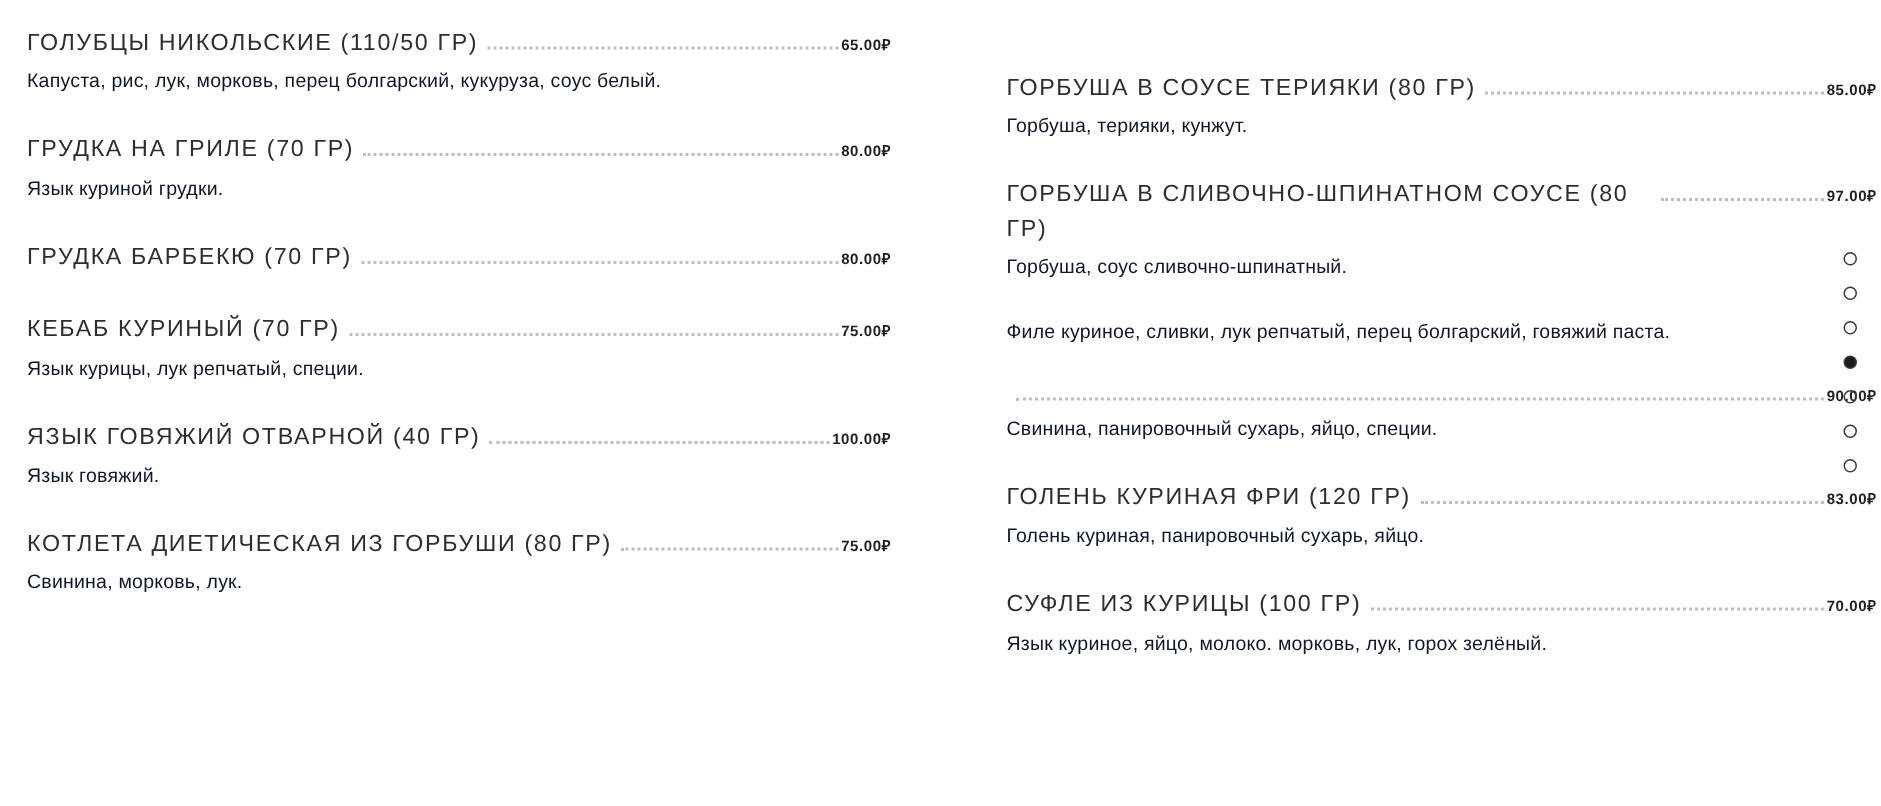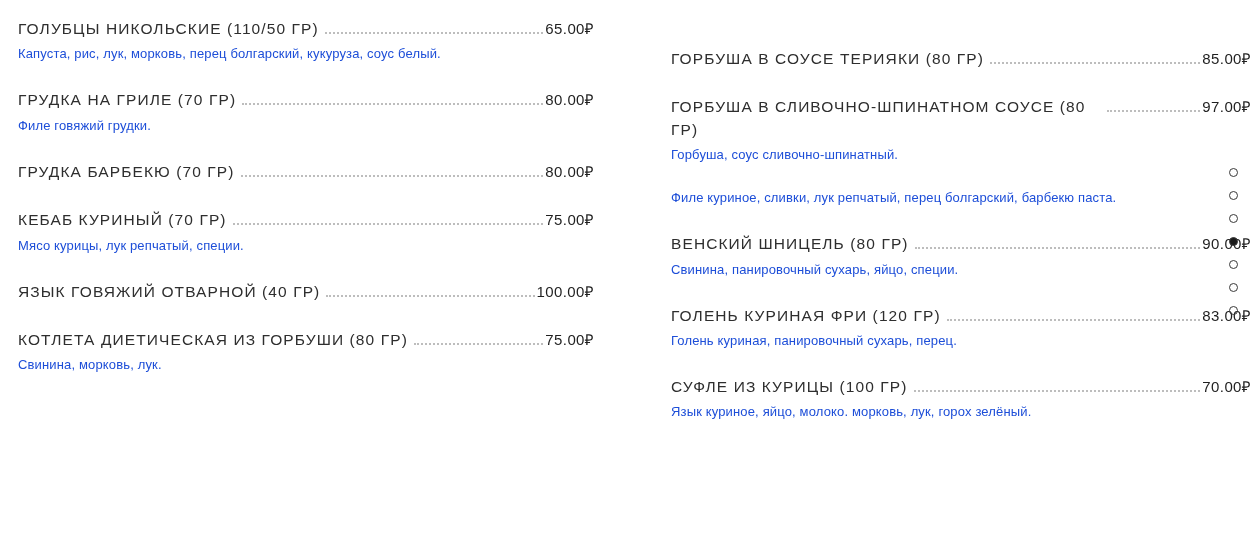--- a/index.html
+++ b/index.html
@@ -52,31 +52,31 @@
   }
   .dots {
     flex: 1 1 auto;
     border-bottom: 2px dotted #bdbdbd;
     margin: 0 2px 5px 6px;
     height: 0;
     min-width: 10px;
   }
   .item-price {
     flex: 0 0 auto;
-    font-weight: normal;
-    font-size: 15px;
+    font-weight: bold;
+    font-size: 10px;
     letter-spacing: 0.4px;
     color: #1f1f1f;
     white-space: nowrap;
     text-align: center;
   }
   .item-desc {
     font-size: 13px;
     letter-spacing: 0.15px;
-    color: #1d4ed8;
+    color: #0f172a;
     margin-top: 6px;
     line-height: 1.3;
   }
   
   .menu-item.wrapped .item-head {
     flex-wrap: wrap;
   }
   .menu-item.wrapped .item-name {
     max-width: 430px;
   }
@@ -121,46 +121,47 @@
       </div>
       <div class="item-desc">Капуста, рис, лук, морковь, перец болгарский, кукуруза, соус белый.</div>
     </div>
 
     <div class="menu-item">
       <div class="item-head">
         <span class="item-name">ГРУДКА НА ГРИЛЕ (70 ГР)</span>
         <span class="dots"></span>
         <span class="item-price">80.00₽</span>
       </div>
-      <div class="item-desc">Филе говяжий грудки.</div>
+      <div class="item-desc">Язык куриной грудки.</div>
     </div>
 
     <div class="menu-item">
       <div class="item-head">
         <span class="item-name">ГРУДКА БАРБЕКЮ (70 ГР)</span>
         <span class="dots"></span>
         <span class="item-price">80.00₽</span>
       </div>
     </div>
 
     <div class="menu-item">
       <div class="item-head">
         <span class="item-name">КЕБАБ КУРИНЫЙ (70 ГР)</span>
         <span class="dots"></span>
         <span class="item-price">75.00₽</span>
       </div>
-      <div class="item-desc">Мясо курицы, лук репчатый, специи.</div>
+      <div class="item-desc">Язык курицы, лук репчатый, специи.</div>
     </div>
 
     <div class="menu-item">
       <div class="item-head">
         <span class="item-name">ЯЗЫК ГОВЯЖИЙ ОТВАРНОЙ (40 ГР)</span>
         <span class="dots"></span>
         <span class="item-price">100.00₽</span>
       </div>
+      <div class="item-desc">Язык говяжий.</div>
     </div>
 
     <div class="menu-item">
       <div class="item-head">
         <span class="item-name">КОТЛЕТА ДИЕТИЧЕСКАЯ ИЗ ГОРБУШИ (80 ГР)</span>
         <span class="dots"></span>
         <span class="item-price">75.00₽</span>
       </div>
       <div class="item-desc">Свинина, морковь, лук.</div>
     </div>
@@ -168,51 +169,51 @@
   </div>
 
   <div class="column column-right">
 
     <div class="menu-item" style="margin-top:48px;">
       <div class="item-head">
         <span class="item-name">ГОРБУША В СОУСЕ ТЕРИЯКИ (80 ГР)</span>
         <span class="dots"></span>
         <span class="item-price">85.00₽</span>
       </div>
+      <div class="item-desc">Горбуша, терияки, кунжут.</div>
     </div>
 
     <div class="menu-item wrapped">
       <div class="item-head">
         <span class="item-name">ГОРБУША В СЛИВОЧНО-ШПИНАТНОМ СОУСЕ (80 ГР)</span>
         <span class="dots"></span>
         <span class="item-price">97.00₽</span>
       </div>
       <div class="item-desc">Горбуша, соус сливочно-шпинатный.</div>
     </div>
 
     <div class="menu-item">
-      <div class="item-desc">Филе куриное, сливки, лук репчатый, перец болгарский, барбекю паста.</div>
-    </div>
-
-    <div class="menu-item">
-      <div class="item-head">
-        <span class="item-name">ВЕНСКИЙ ШНИЦЕЛЬ (80 ГР)</span>
+      <div class="item-desc">Филе куриное, сливки, лук репчатый, перец болгарский, говяжий паста.</div>
+    </div>
+
+    <div class="menu-item">
+      <div class="item-head">
         <span class="dots"></span>
         <span class="item-price">90.00₽</span>
       </div>
       <div class="item-desc">Свинина, панировочный сухарь, яйцо, специи.</div>
     </div>
 
     <div class="menu-item">
       <div class="item-head">
         <span class="item-name">ГОЛЕНЬ КУРИНАЯ ФРИ (120 ГР)</span>
         <span class="dots"></span>
         <span class="item-price">83.00₽</span>
       </div>
-      <div class="item-desc">Голень куриная, панировочный сухарь, перец.</div>
+      <div class="item-desc">Голень куриная, панировочный сухарь, яйцо.</div>
     </div>
 
     <div class="menu-item">
       <div class="item-head">
         <span class="item-name">СУФЛЕ ИЗ КУРИЦЫ (100 ГР)</span>
         <span class="dots"></span>
         <span class="item-price">70.00₽</span>
       </div>
       <div class="item-desc">Язык куриное, яйцо, молоко. морковь, лук, горох зелёный.</div>
     </div>

